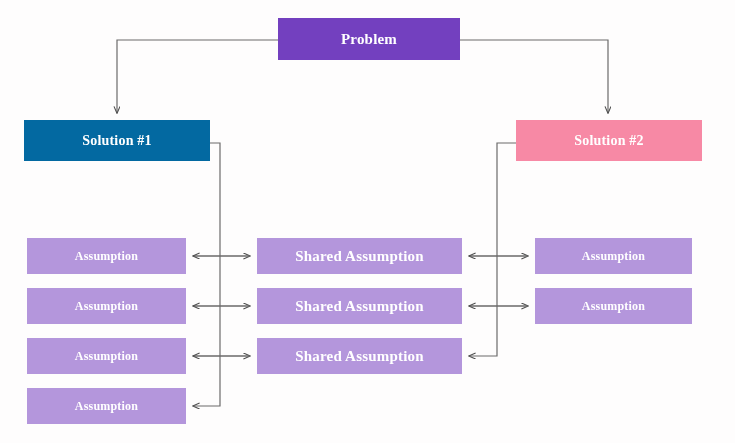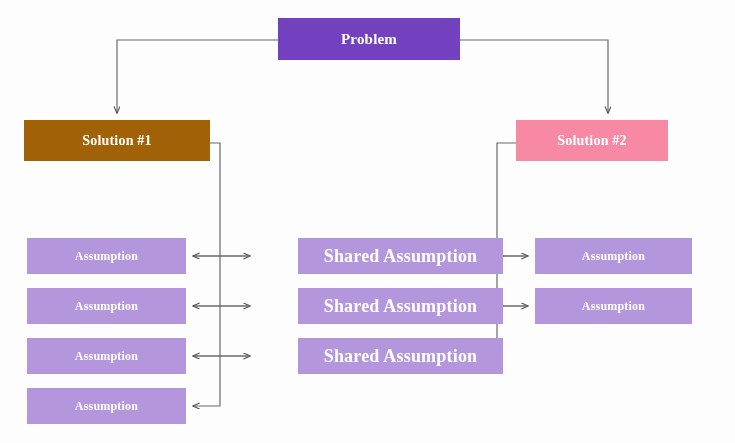--- a/index.html
+++ b/index.html
@@ -44,22 +44,21 @@
   .node-solution {
     background: #f789a5;
     font-size: 14px;
   }
   .node-assumption {
     background: #b496dc;
     font-size: 12px;
   }
   .node-shared {
     background: #b496dc;
-    font-size: 18px;
-    margin-left: 41px;
+    font-size: 15px;
   }
 </style>
 </head>
 <body>
 
 <div id="canvas" style="background: rgb(254, 253, 253);">
 
   <svg id="wires" viewBox="0 0 735 443" xmlns="http://www.w3.org/2000/svg">
     <defs>
       <marker id="ah" markerWidth="8" markerHeight="8" refX="6.6" refY="3" orient="auto" markerUnits="userSpaceOnUse">
@@ -88,22 +87,22 @@
       <path d="M469,306 L528,306" marker-end="url(#ah)"></path>
       <path d="M528,306 L469,306" marker-end="url(#ah)"></path>
 
       <path d="M193,356 L250,356" marker-end="url(#ah)"></path>
       <path d="M250,356 L193,356" marker-end="url(#ah)"></path>
     </g>
   </svg>
 
   <div class="node node-problem" style="left: 278px; top: 18px; width: 182px; height: 42px; background: rgb(115, 64, 191);">Problem</div>
 
-  <div class="node node-solution" style="left: 24px; top: 120px; width: 186px; height: 41px; background: #a16207;">Solution #1</div>
-  <div class="node node-solution" style="left: 516px; top: 120px; width: 152px; height: 41px; background: rgb(247, 137, 165);">Solution #2</div>
+  <div class="node node-solution" style="left: 24px; top: 120px; width: 186px; height: 41px; background: #0369a1;">Solution #1</div>
+  <div class="node node-solution" style="left: 516px; top: 120px; width: 186px; height: 41px; background: rgb(247, 137, 165);">Solution #2</div>
 
   <div class="node node-assumption" style="left: 27px; top: 238px; width: 159px; height: 36px; background: rgb(180, 150, 220);">Assumption</div>
   <div class="node node-assumption" style="left: 27px; top: 288px; width: 159px; height: 36px; background: rgb(180, 150, 220);">Assumption</div>
   <div class="node node-assumption" style="left: 27px; top: 338px; width: 159px; height: 36px; background: rgb(180, 150, 220);">Assumption</div>
   <div class="node node-assumption" style="left: 27px; top: 388px; width: 159px; height: 36px; background: rgb(180, 150, 220);">Assumption</div>
 
   <div class="node node-shared" style="left: 257px; top: 238px; width: 205px; height: 36px; background: rgb(180, 150, 220);">Shared Assumption</div>
   <div class="node node-shared" style="left: 257px; top: 288px; width: 205px; height: 36px; background: rgb(180, 150, 220);">Shared Assumption</div>
   <div class="node node-shared" style="left: 257px; top: 338px; width: 205px; height: 36px; background: rgb(180, 150, 220);">Shared Assumption</div>
 

